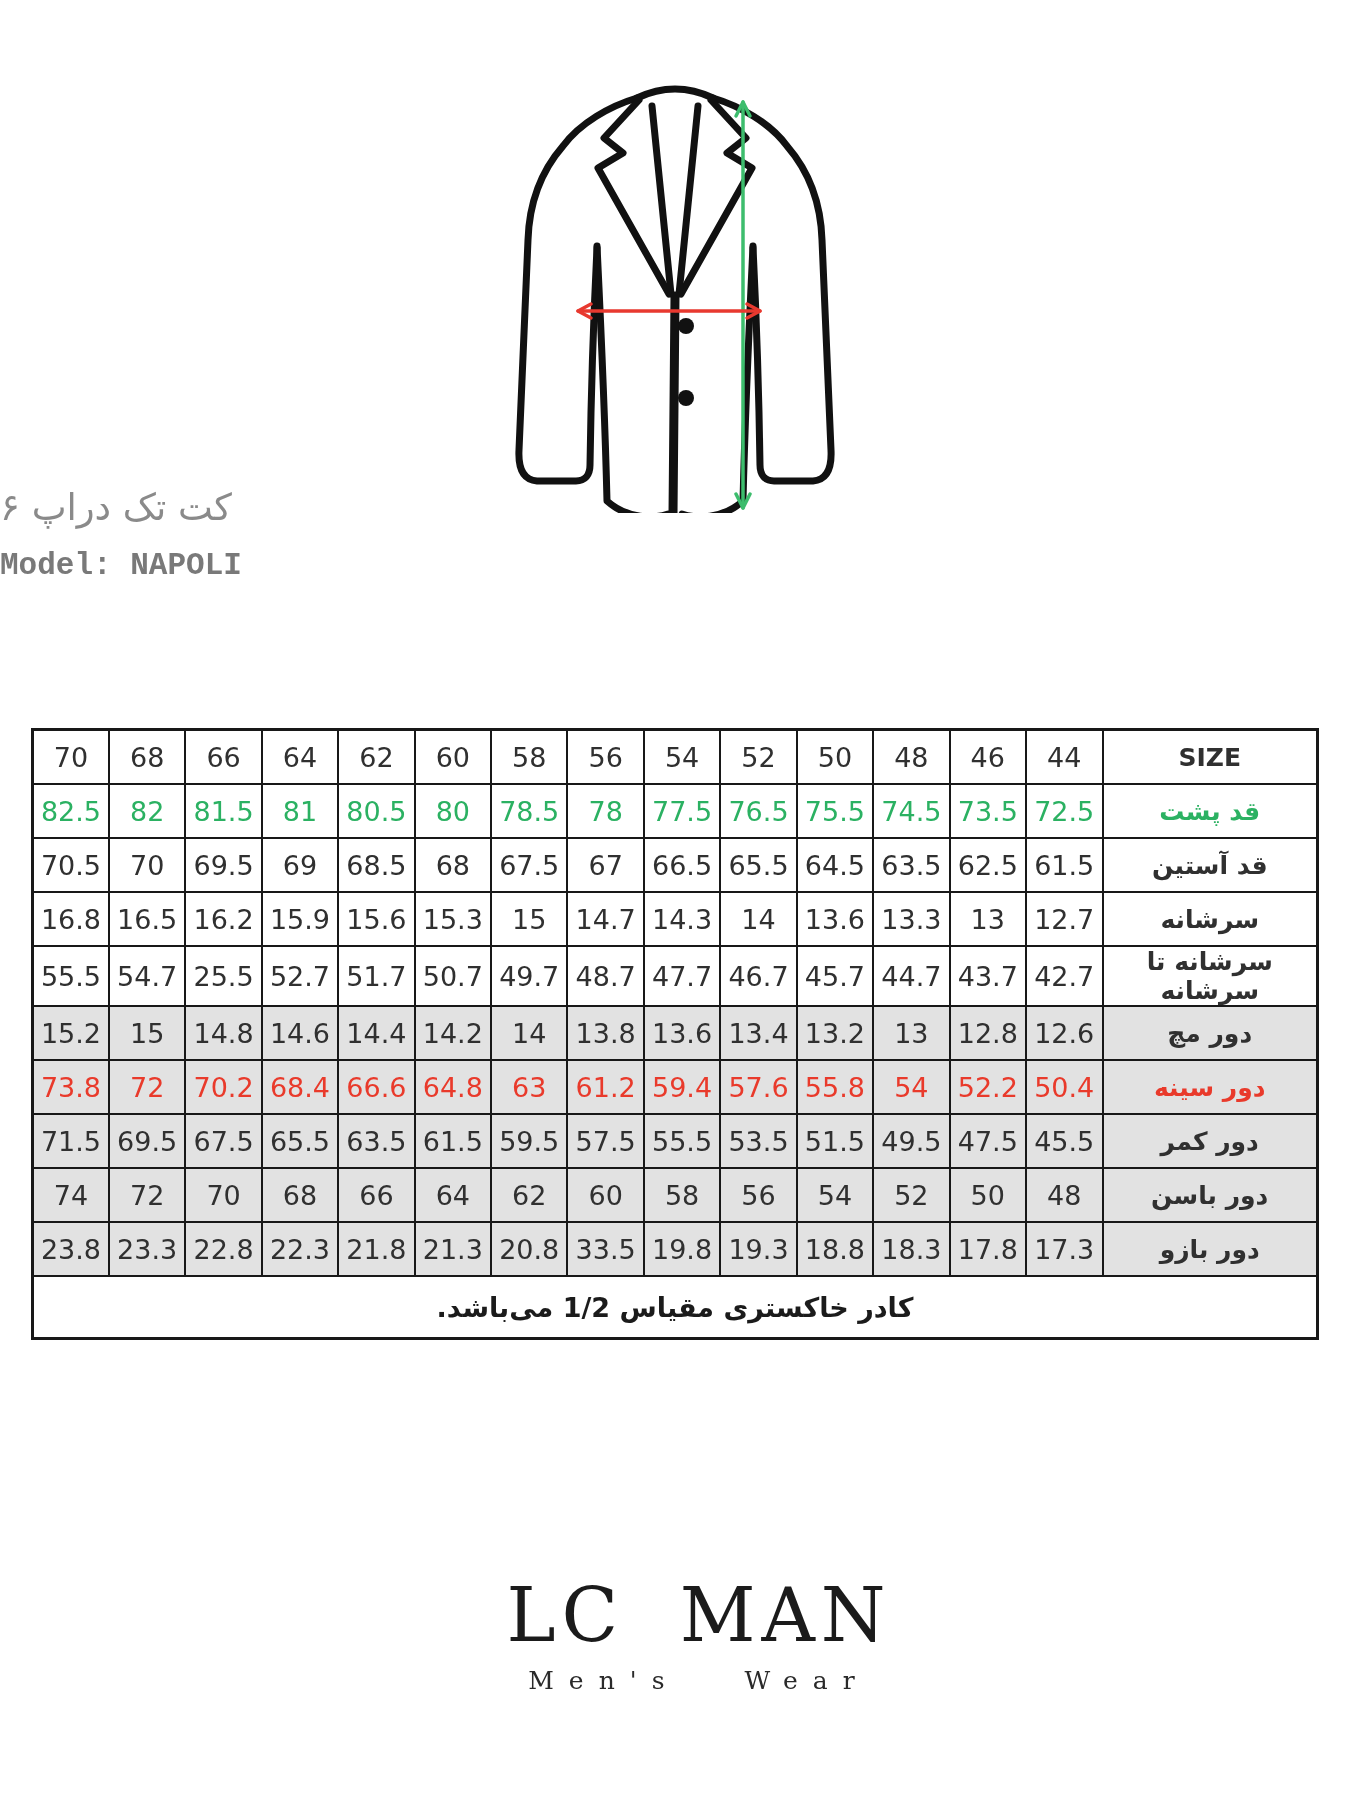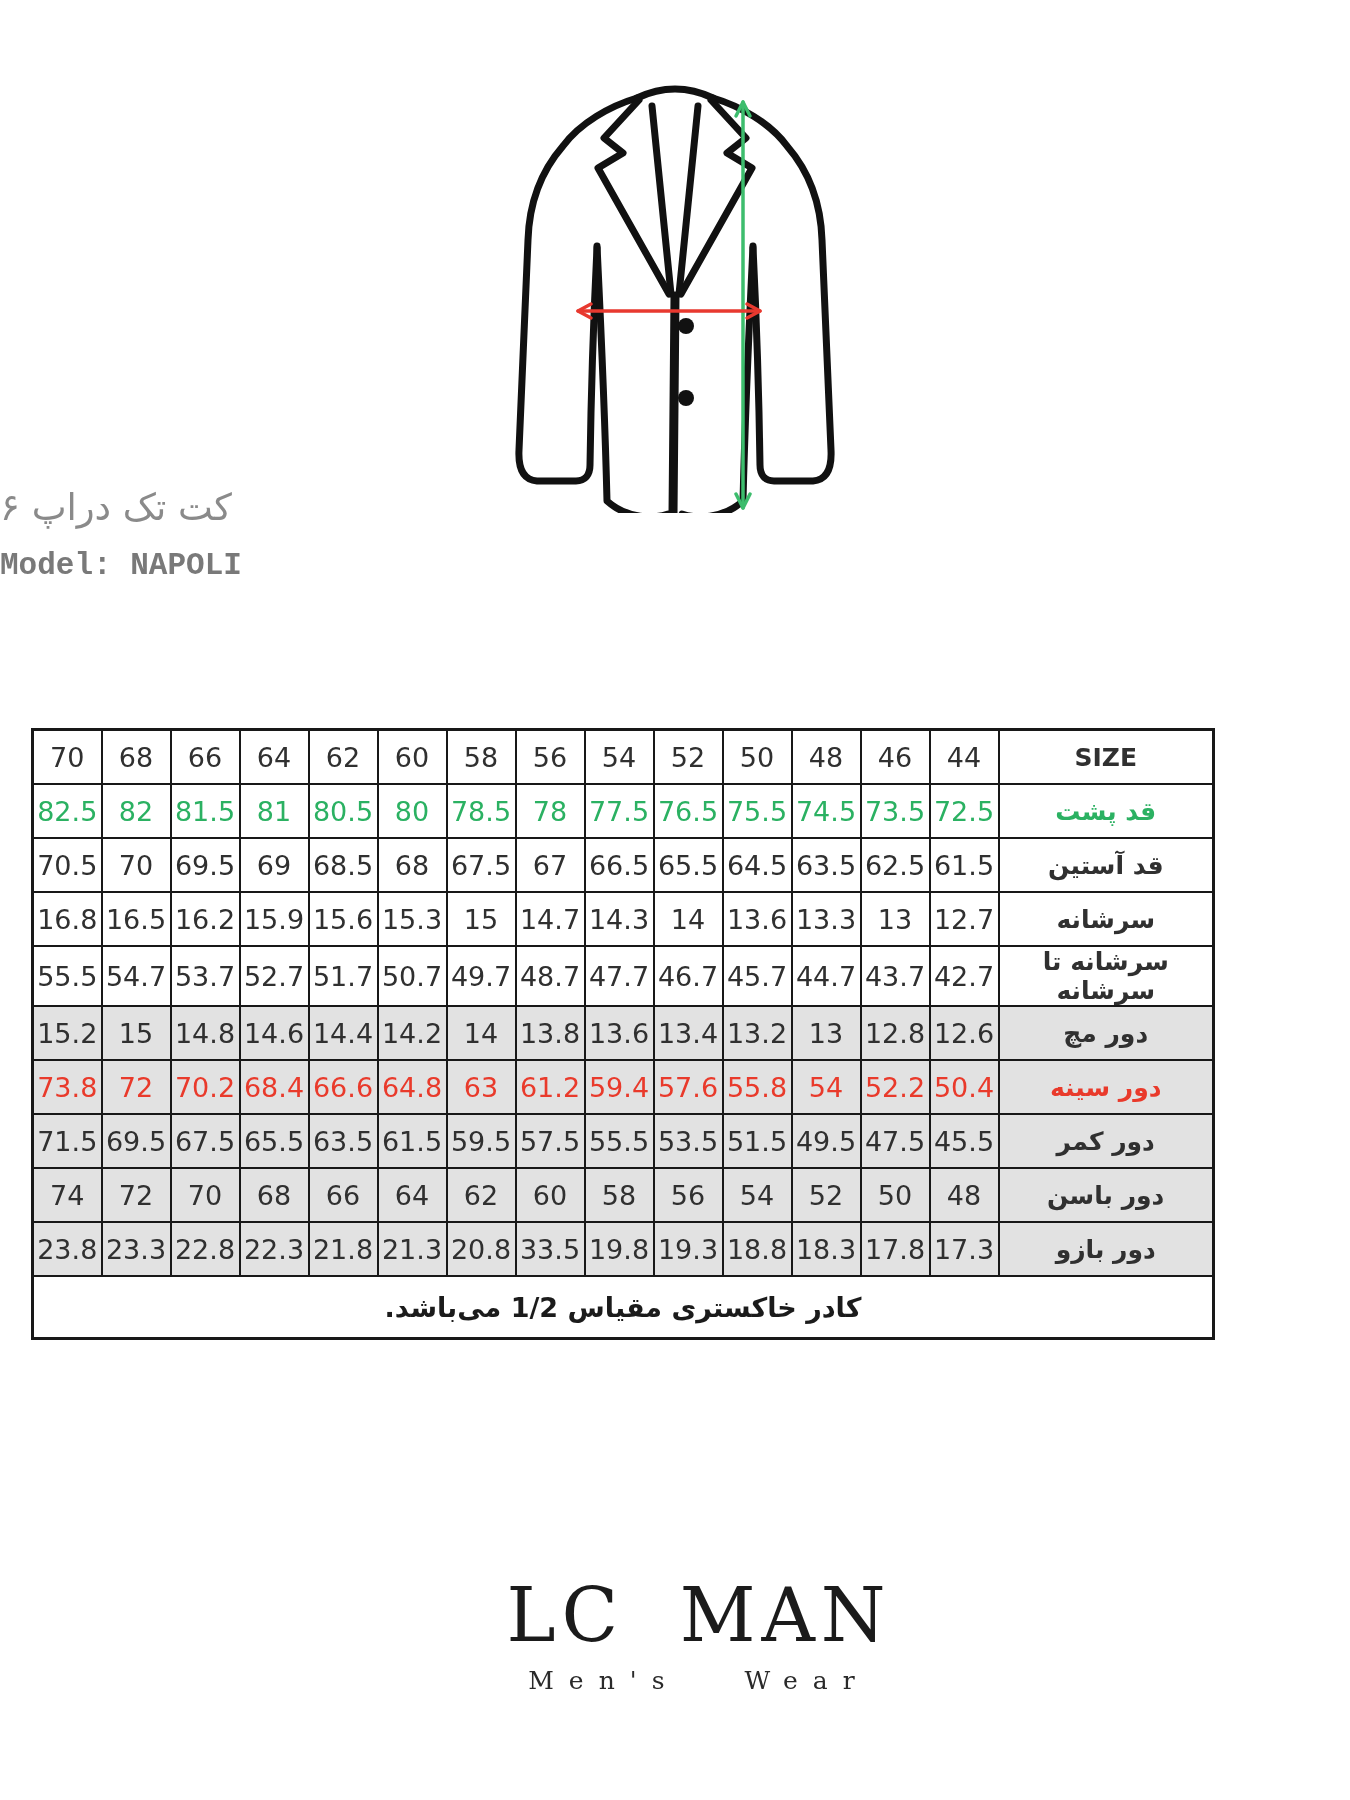--- a/index.html
+++ b/index.html
@@ -5,21 +5,21 @@
   html,body{margin:0;padding:0;}
   body{
     width:1350px;height:1800px;position:relative;background:#ffffff;
     font-family:"DejaVu Sans","Liberation Sans",sans-serif;
   }
   .figure{position:absolute;top:68px;left:50%;transform:translateX(-50%);width:520px;height:445px;}
   .caption{position:absolute;top:486px;left:0;width:100%;text-align:left;
     font-size:37px;color:#8a8a8a;font-weight:400;}
   .model{position:absolute;top:548px;left:0;width:100%;text-align:left;
     font-size:31px;color:#797979;font-weight:700;font-family:Liberation Mono, monospace;}
-  .table-wrap{position:absolute;top:728px;left:31px;width:1184px;}
+  .table-wrap{position:absolute;top:728px;left:31px;width:1288px;}
   table{border-collapse:collapse;width:100%;table-layout:fixed;border:3px solid #181818;}
   td{border:2px solid #181818;height:52px;text-align:center;vertical-align:middle;
     font-size:27px;color:#303030;padding:0;overflow:hidden;}
   td.label-cell{font-weight:700;font-size:25px;}
   td.green{color:#2bb162;margin-top:48px;}
   td.red{color:#e93a2b;}
   td.shaded{background:#e2e2e2;}
   td.note-cell{height:60px;font-weight:700;font-size:27px;color:#1b1b1b;}
   .brand{position:absolute;top:1578px;left:0;width:100%;text-align:center;color:#1b1b1b;padding-left:24px;}
   .brand-name{font-family:"DejaVu Serif","Liberation Serif",serif;font-size:74px;
@@ -158,21 +158,21 @@
           <td class="num">14</td>
           <td class="num">13.6</td>
           <td class="num">13.3</td>
           <td class="num">13</td>
           <td class="num">12.7</td>
           <td class="label-cell" dir="rtl">سرشانه</td>
         </tr>
         <tr>
           <td class="num">55.5</td>
           <td class="num">54.7</td>
-          <td class="num">53.7</td>
+          <td class="num">25.5</td>
           <td class="num">52.7</td>
           <td class="num">51.7</td>
           <td class="num">50.7</td>
           <td class="num">49.7</td>
           <td class="num">48.7</td>
           <td class="num">47.7</td>
           <td class="num">46.7</td>
           <td class="num">45.7</td>
           <td class="num">44.7</td>
           <td class="num">43.7</td>

